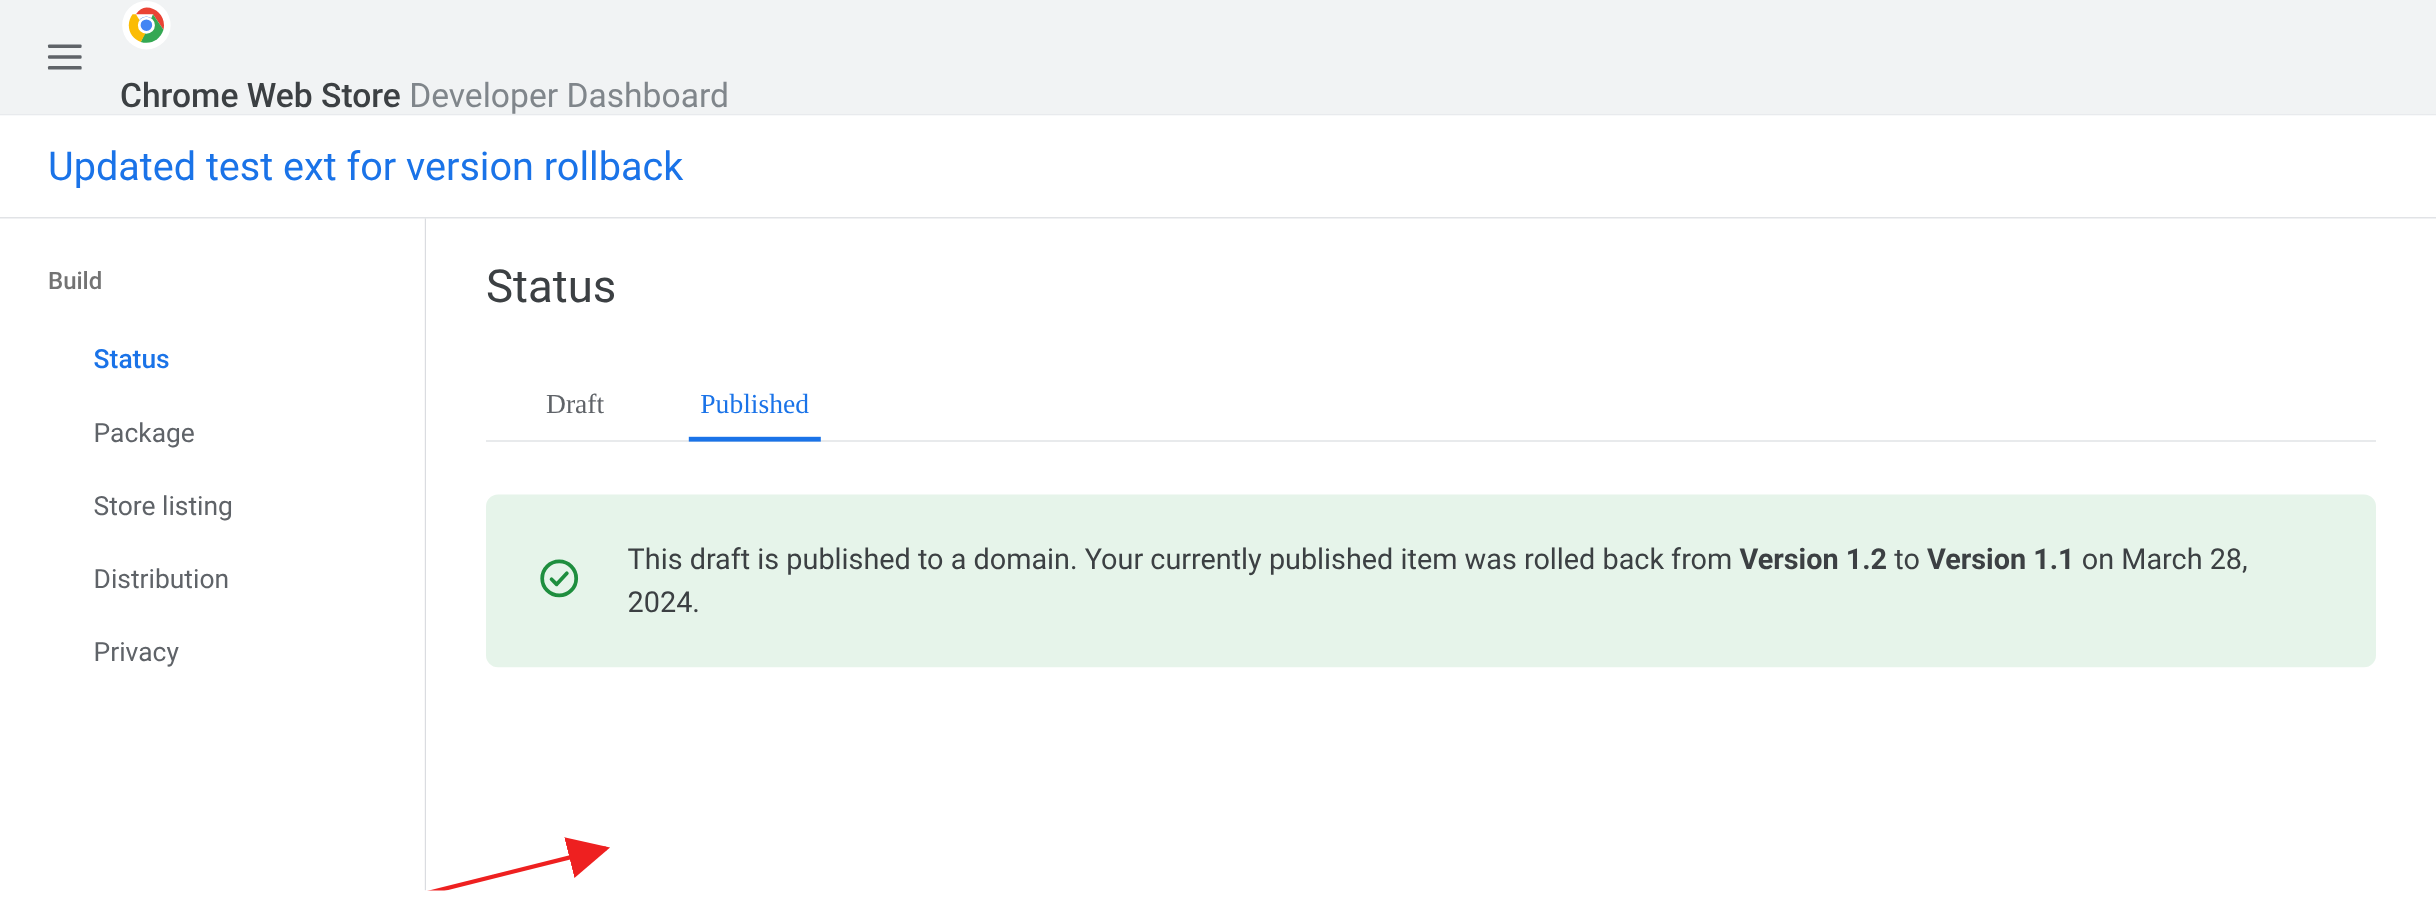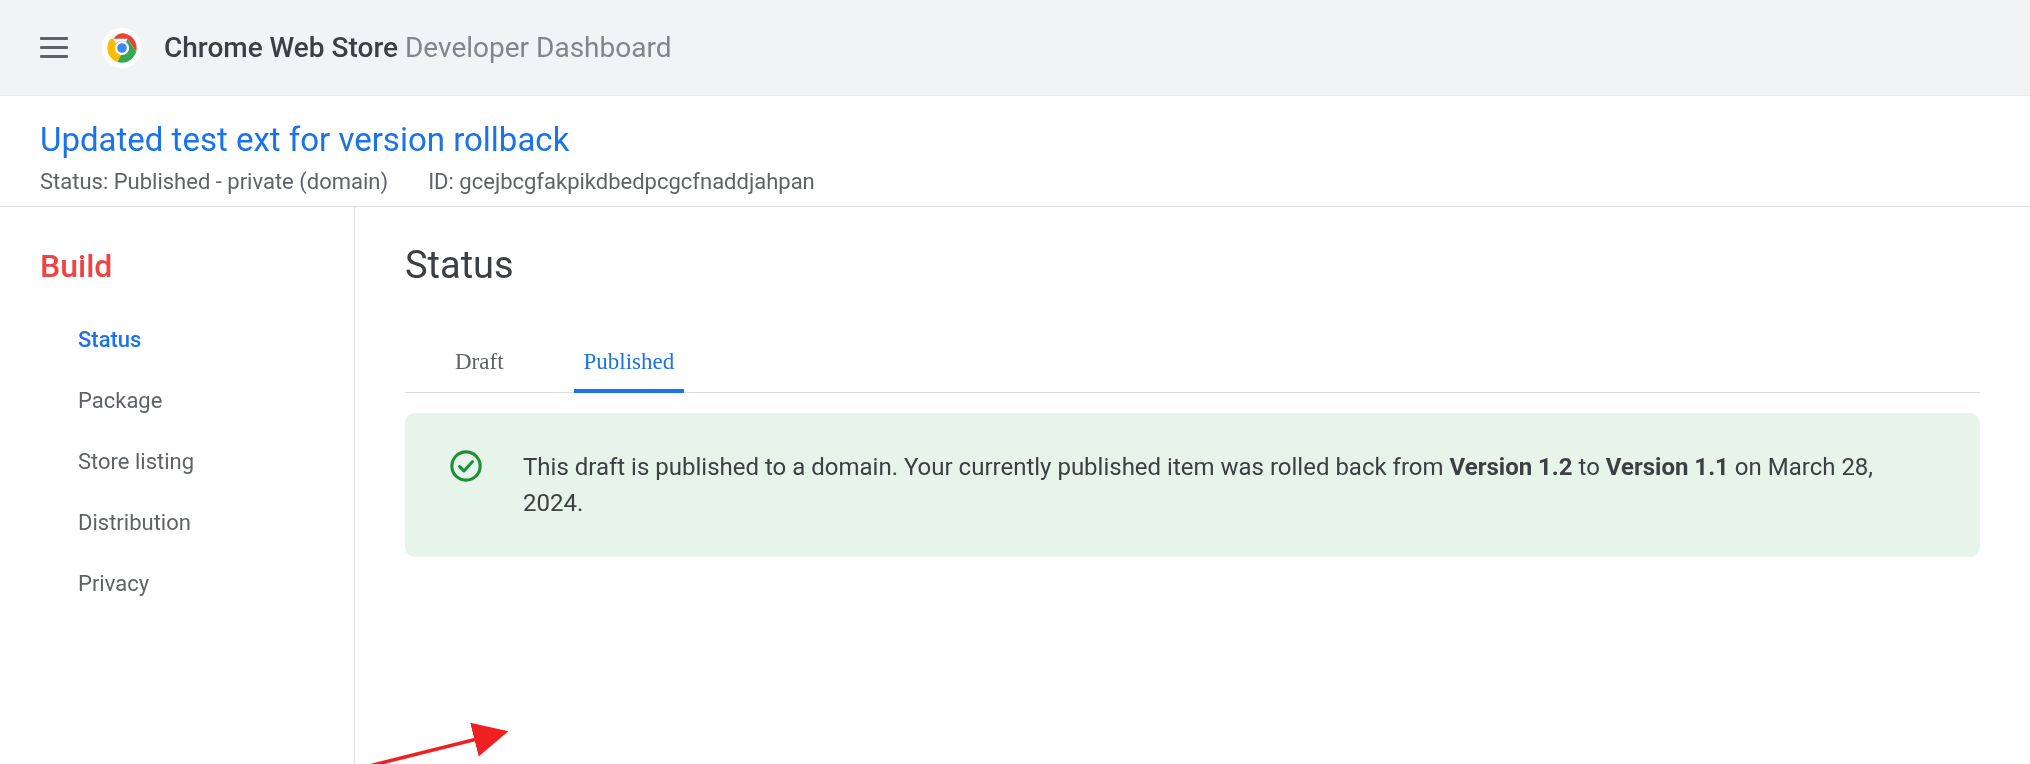--- a/index.html
+++ b/index.html
@@ -33,22 +33,22 @@
     }
     .menu-icon span {
       display: block;
       height: 3px;
       background: #5f6368;
       width: 28px;
       border-radius: 1px;
     }
     .logo-wrap {
       display: flex;
-      align-items: center;
       gap: 20px;
+      flex-direction: column;
     }
     .chrome-logo {
       width: 44px;
       height: 44px;
     }
     .app-title {
       font-size: 28px;
       font-weight: 400;
     }
     .app-title .bold {
@@ -78,23 +78,23 @@
     .main-layout {
       display: flex;
     }
     .sidebar {
       width: 355px;
       border-right: 1px solid #dadce0;
       padding-top: 28px;
       min-height: 560px;
     }
     .sidebar-section-title {
-      font-size: 32px;
-      font-weight: 500;
-      color: #ef4444;
+      font-size: 20px;
+      font-weight: 500;
+      color: #737373;
       padding: 12px 40px 24px 40px;
     }
     .sidebar-item {
       font-size: 22px;
       padding: 18px 40px 18px 78px;
       color: #5f6368;
       cursor: pointer;
     }
     .sidebar-item.active {
       color: #1a73e8;
@@ -125,25 +125,26 @@
       cursor: pointer;
       border-bottom: 4px solid transparent;
       margin-bottom: -1px;
       font-family: Liberation Serif, serif;
     }
     .tab.active {
       color: #1a73e8;
       border-bottom-color: #1a73e8;
     }
     .notice-box {
-      margin-top: 20px;
+      margin-top: 44px;
       background: #e6f4ea;
       border-radius: 10px;
       padding: 36px 44px;
       display: flex;
+      align-items: center;
       gap: 40px;
     }
     .check-icon-wrap {
       flex-shrink: 0;
     }
     .notice-text {
       font-size: 24px;
       color: #3c4043;
       line-height: 1.5;
     }
@@ -177,24 +178,20 @@
       <circle cx="24" cy="24" r="6.5" fill="none" stroke="#fff" stroke-width="2.5"></circle>
     </svg>
     <div class="app-title">
       <span class="bold">Chrome Web Store</span><span class="light"> Developer Dashboard</span>
     </div>
   </div>
 </div>
 
 <div class="item-header">
   <div class="item-title">Updated test ext for version rollback</div>
-  <div class="item-meta">
-    <span>Status: Published - private (domain)</span>
-    <span>ID: gcejbcgfakpikdbedpcgcfnaddjahpan</span>
-  </div>
 </div>
 
 <div class="main-layout">
   <nav class="sidebar">
     <div class="sidebar-section-title">Build</div>
     <div class="sidebar-item active">Status</div>
     <div class="sidebar-item">Package</div>
     <div class="sidebar-item">Store listing</div>
     <div class="sidebar-item">Distribution</div>
     <div class="sidebar-item">Privacy</div>

